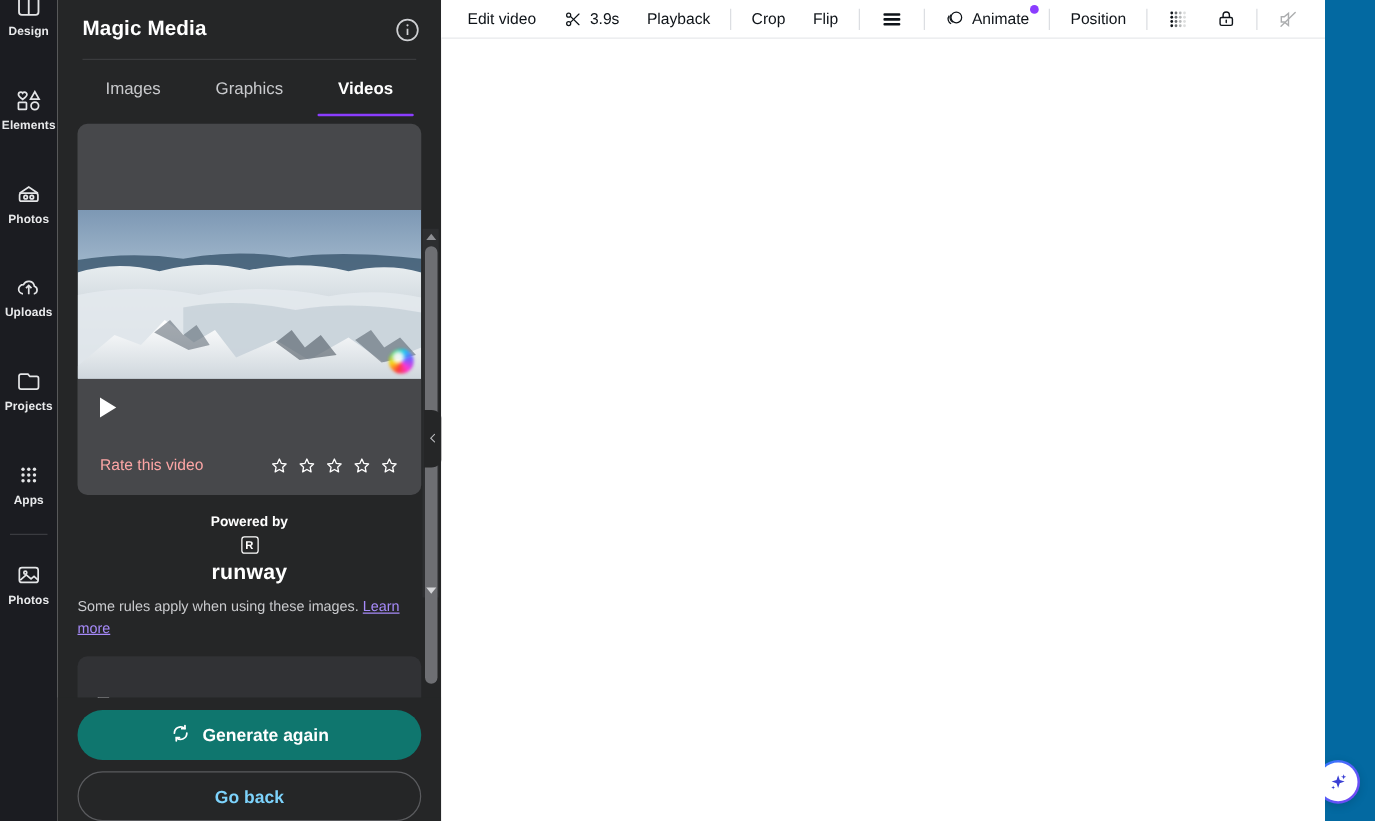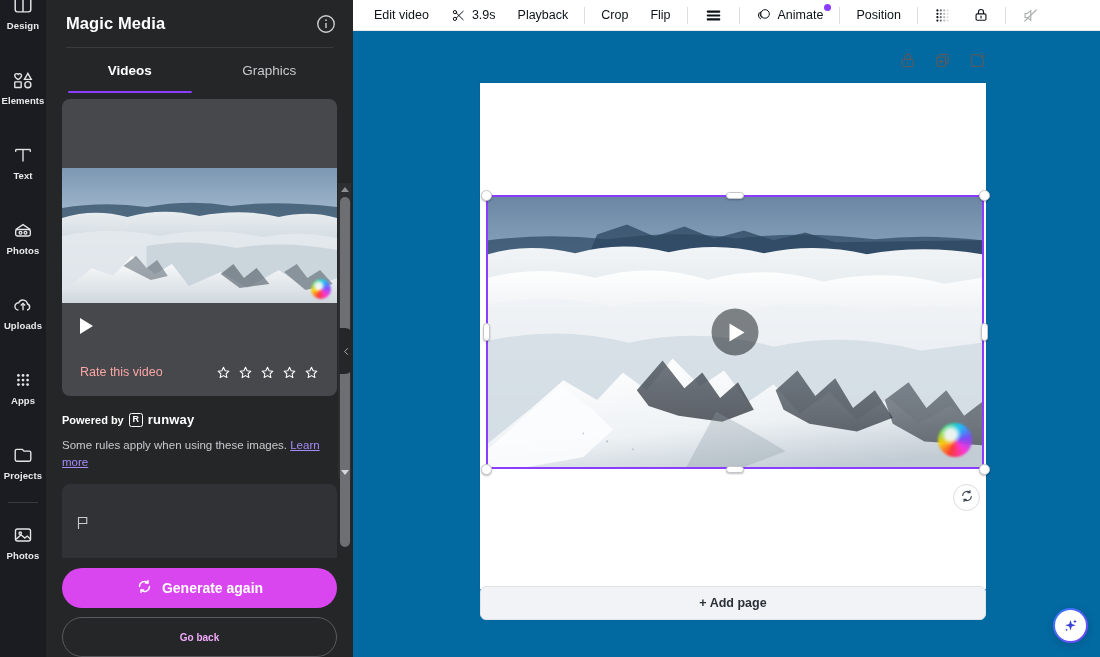--- a/index.html
+++ b/index.html
@@ -101,29 +101,29 @@
   .rate-row {
     position: absolute; left: 0; right: 0; bottom: 0; height: 48px;
     display: flex; align-items: center; padding: 0 18px;
   }
   .rate-label { font-size: 12.5px; color: #fca5a5; font-weight: normal; }
   .stars { margin-left: auto; display: flex; gap: 7px; }
   .star { width: 15px; height: 15px; cursor: pointer; }
   .star svg { width: 100%; height: 100%; display: block; }
 
   .powered {
-    margin-top: 16px; display: flex; align-items: center; gap: 5px;
+    margin-top: 16px; display: flex; align-items: center; gap: 5px; flex-direction: column;
   }
   .powered-txt { font-size: 11px; color: #fff; font-weight: bold; }
   .rw-logo {
     width: 14px; height: 14px; border: 1.6px solid #fff; border-radius: 2.5px;
     display: flex; align-items: center; justify-content: center;
     font-size: 9px; font-weight: bold; color: #fff; line-height: 1;
   }
-  .rw-name { font-size: 13px; color: #fff; font-weight: bold; letter-spacing: .2px; }
+  .rw-name { font-size: 17px; color: #fff; font-weight: bold; letter-spacing: .2px; }
 
   .rules {
     margin-top: 10px; font-size: 11.5px; color: #c9cacd; line-height: 1.45;
   }
   .rules a { color: #a78bfa; text-decoration: underline; cursor: pointer; }
 
   .report-box {
     margin-top: 14px; background: #313235; border-radius: 8px;
     padding: 14px 14px 14px 12px; display: flex; gap: 10px;
     height: 80px; overflow: hidden;
@@ -153,46 +153,46 @@
   #pscroll .thumb {
     position: absolute; left: 1.5px; width: 10px; top: 14px; height: 350px;
     background: #6e6f73; border-radius: 5px; cursor: pointer;
   }
 
   #panel-foot {
     flex: 0 0 auto; padding: 10px 16px 0 16px; background: #252627;
   }
   .btn-gen {
     width: 100%; height: 40px; border-radius: 20px; border: none;
-    background: #d946ef; color: #fff; font-size: 14px; font-weight: bold;
+    background: #0f766e; color: #fff; font-size: 14px; font-weight: bold;
     display: flex; align-items: center; justify-content: center; gap: 9px;
     cursor: pointer; font-family: inherit;
   }
   .btn-gen svg { width: 17px; height: 17px; }
   .btn-back {
     width: 100%; height: 40px; border-radius: 20px; margin-top: 9px;
     background: transparent; border: 1px solid #5a5b5e;
-    color: #f0abfc; font-size: 10px; font-weight: bold; cursor: pointer;
+    color: #7dd3fc; font-size: 14px; font-weight: bold; cursor: pointer;
     font-family: inherit;
   }
 
   
   #collapse {
     position: absolute; right: -1px; top: 328px;
     width: 15px; height: 46px;
     background: #252627;
     border-radius: 0 9px 9px 0;
     display: flex; align-items: center; justify-content: center;
     cursor: pointer; z-index: 5;
   }
   #collapse svg { width: 9px; height: 9px; }
 
   
   #main {
-    flex: 1 1 auto; height: 657px; display: flex; flex-direction: column;
+    flex: 1 1 auto; height: 657px; display: flex; flex-direction: row;
     background: #fff; min-width: 0; position: relative;
   }
   #toolbar {
     height: 31px; flex: 0 0 31px; background: #fff;
     display: flex; align-items: center; padding: 0 10px;
     border-bottom: 1px solid #e8e9ec; gap: 0;
   }
   .tb {
     display: flex; align-items: center; gap: 6px;
     padding: 0 11px; height: 24px; border-radius: 5px;
@@ -314,31 +314,20 @@
       <svg viewBox="0 0 24 24" fill="none" stroke="#e4e5e7" stroke-width="1.5">
         <path d="M3 7.3c0-1.3 1-2.2 2.1-2.2 .8 0 1.3.4 1.6.9 .3-.5.8-.9 1.6-.9C9.4 5.1 10.4 6 10.4 7.3c0 1.8-2.5 3.4-3.7 4.2C5.5 10.7 3 9.1 3 7.3z"></path>
         <path d="M17.3 4.8 L21 11.3 L13.6 11.3 Z"></path>
         <rect x="3" y="14" width="7" height="6.2" rx=".6"></rect>
         <circle cx="17.3" cy="17.1" r="3.3"></circle>
       </svg>
     </span>
     <span class="rail-label">Elements</span>
   </div>
 
-  <div class="rail-item">
-    <span class="rail-ico">
-      <svg viewBox="0 0 24 24" fill="none" stroke="#e4e5e7" stroke-width="1.5">
-        <line x1="4" y1="6" x2="20" y2="6"></line>
-          <line x1="12" y1="6" x2="12" y2="19"></line>
-        <line x1="4" y1="6" x2="4" y2="8.6"></line>
-          <line x1="20" y1="6" x2="20" y2="8.6"></line>
-      </svg>
-    </span>
-    <span class="rail-label">Text</span>
-  </div>
 
   <div class="rail-item">
     <span class="rail-ico">
       <svg viewBox="0 0 24 24" fill="none" stroke="#e4e5e7" stroke-width="1.5">
         <path d="M4 11.5 12 6.2 20 11.5"></path>
         <rect x="4" y="11.5" width="16" height="7" rx="1.8"></rect>
         <circle cx="9.3" cy="15" r="1.5"></circle>
           <circle cx="14.7" cy="15" r="1.5"></circle>
       </svg>
     </span>
@@ -349,47 +338,47 @@
     <span class="rail-ico">
       <svg viewBox="0 0 24 24" fill="none" stroke="#e4e5e7" stroke-width="1.5">
         <path d="M7 17.5a4 4 0 0 1 .4-8 5 5 0 0 1 9.5 1.4 3.4 3.4 0 0 1 -.5 6.6"></path>
         <line x1="12" y1="17.8" x2="12" y2="10.4"></line>
           <path d="M9.6 12.6 12 10.2 14.4 12.6"></path>
       </svg>
     </span>
     <span class="rail-label">Uploads</span>
   </div>
 
+
+  <div class="rail-item">
+    <span class="rail-ico">
+      <svg viewBox="0 0 24 24" fill="none" stroke="#e4e5e7" stroke-width="1.5">
+        <path d="M3.5 8.2V17a1.8 1.8 0 0 0 1.8 1.8h13.4A1.8 1.8 0 0 0 20.5 17V9.3a1.5 1.5 0 0 0-1.5-1.5h-6l-1.7-2H5.2a1.7 1.7 0 0 0-1.7 1.7z"></path>
+      </svg>
+    </span>
+    <span class="rail-label">Projects</span>
+  </div>
 
   <div class="rail-item">
     <span class="rail-ico">
       <svg viewBox="0 0 24 24" fill="#e4e5e7">
         <circle cx="7" cy="7" r="1.5"></circle>
           <circle cx="12" cy="7" r="1.5"></circle>
           <circle cx="17" cy="7" r="1.5"></circle>
         <circle cx="7" cy="12" r="1.5"></circle>
           <circle cx="12" cy="12" r="1.5"></circle>
           <circle cx="17" cy="12" r="1.5"></circle>
         <circle cx="7" cy="17" r="1.5"></circle>
           <circle cx="12" cy="17" r="1.5"></circle>
           <circle cx="17" cy="17" r="1.5"></circle>
       </svg>
     </span>
     <span class="rail-label">Apps</span>
   </div>
 
-  <div class="rail-item">
-    <span class="rail-ico">
-      <svg viewBox="0 0 24 24" fill="none" stroke="#e4e5e7" stroke-width="1.5">
-        <path d="M3.5 8.2V17a1.8 1.8 0 0 0 1.8 1.8h13.4A1.8 1.8 0 0 0 20.5 17V9.3a1.5 1.5 0 0 0-1.5-1.5h-6l-1.7-2H5.2a1.7 1.7 0 0 0-1.7 1.7z"></path>
-      </svg>
-    </span>
-    <span class="rail-label">Projects</span>
-  </div>
-
   <div class="rail-div"></div>
 
   <div class="rail-item">
     <span class="rail-ico">
       <svg viewBox="0 0 24 24" fill="none" stroke="#e4e5e7" stroke-width="1.5">
         <rect x="3.8" y="5.5" width="16.4" height="13" rx="2.2"></rect>
         <circle cx="9" cy="10" r="1.3"></circle>
           <path d="M4.6 16.5 9.8 11.8 14 15.4 16.6 13.2 20 16.3"></path>
       </svg>
     </span>
@@ -411,25 +400,28 @@
       <svg viewBox="0 0 24 24" fill="none" stroke="#cfd0d3" stroke-width="1.5">
         <circle cx="12" cy="12" r="9"></circle>
           <line x1="12" y1="11" x2="12" y2="16.3"></line>
         <circle cx="12" cy="7.9" r=".95" fill="#cfd0d3" stroke="none"></circle>
       </svg>
     </span>
   </div>
   <div id="panel-head-rule"></div>
 
   <div id="tabs">
+    <div class="tab">
+      <span>Images</span>
+    </div>
+    <div class="tab">
+      <span>Graphics</span>
+    </div>
     <div class="tab active">
       <span>Videos</span>
-    </div>
-    <div class="tab">
-      <span>Graphics</span>
     </div>
   </div>
 
   <div id="panel-scroll">
 
     <div class="vid-card">
       <div class="vid-thumb-wrap">
         <div class="sky-img">
           <svg viewBox="0 0 260 135" preserveAspectRatio="none" style="width:100%;height:100%;display:block">
             <defs>

